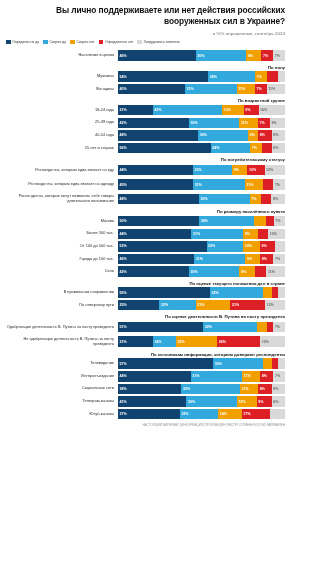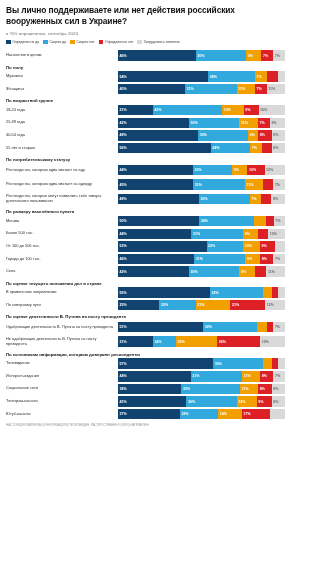--- a/index.html
+++ b/index.html
@@ -3,21 +3,21 @@
 <meta charset="utf-8">
 <style>
   html,body{margin:0;padding:0;}
   body{
     width:291px;height:575px;overflow:hidden;
     background:#ffffff;
     font-family:"Liberation Sans", sans-serif;
     color:#1a1a1a;
     -webkit-font-smoothing:antialiased;
   }
-  .wrap{padding:5px 6px 0 6px;box-sizing:border-box;width:291px;}
+  .wrap{padding:5px 6px 0 6px;box-sizing:border-box;width:291px;text-align:right;}
   .title{
     font-size:8.4px;font-weight:bold;line-height:1.28;
     letter-spacing:-0.1px;margin:0 0 4px 0;color:#111;
   }
   .subtitle{font-size:4.4px;color:#6b6b6b;margin:0 0 4px 0;letter-spacing:.05px;}
   .legend{display:flex;align-items:center;gap:4px;margin:0 0 6px 0;flex-wrap:nowrap;}
   .lg{display:flex;align-items:center;gap:1.6px;}
   .lg-sw{width:4.6px;height:4.6px;display:inline-block;flex:none;}
   .lg-tx{font-size:3.5px;color:#333;white-space:nowrap;letter-spacing:0px;}
 

